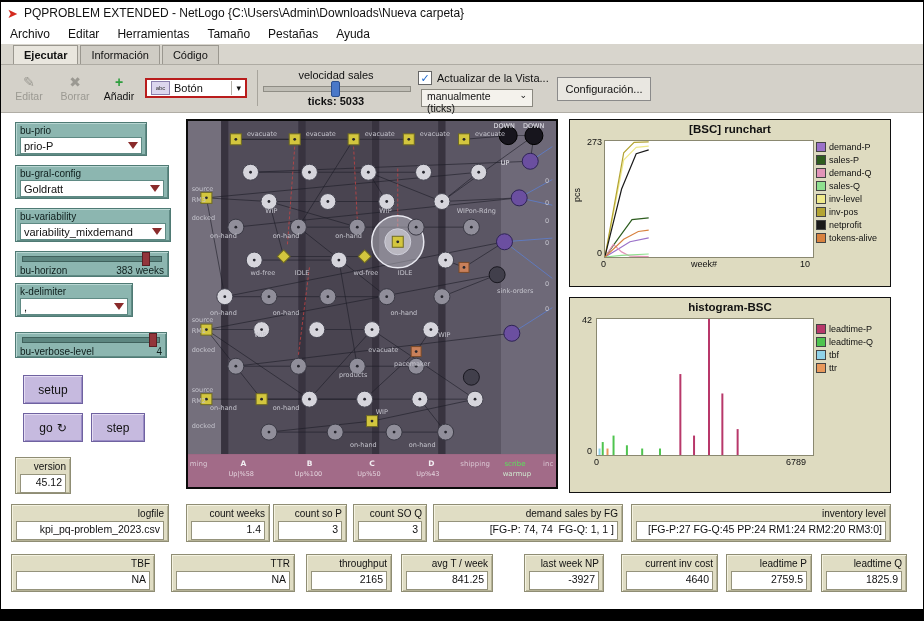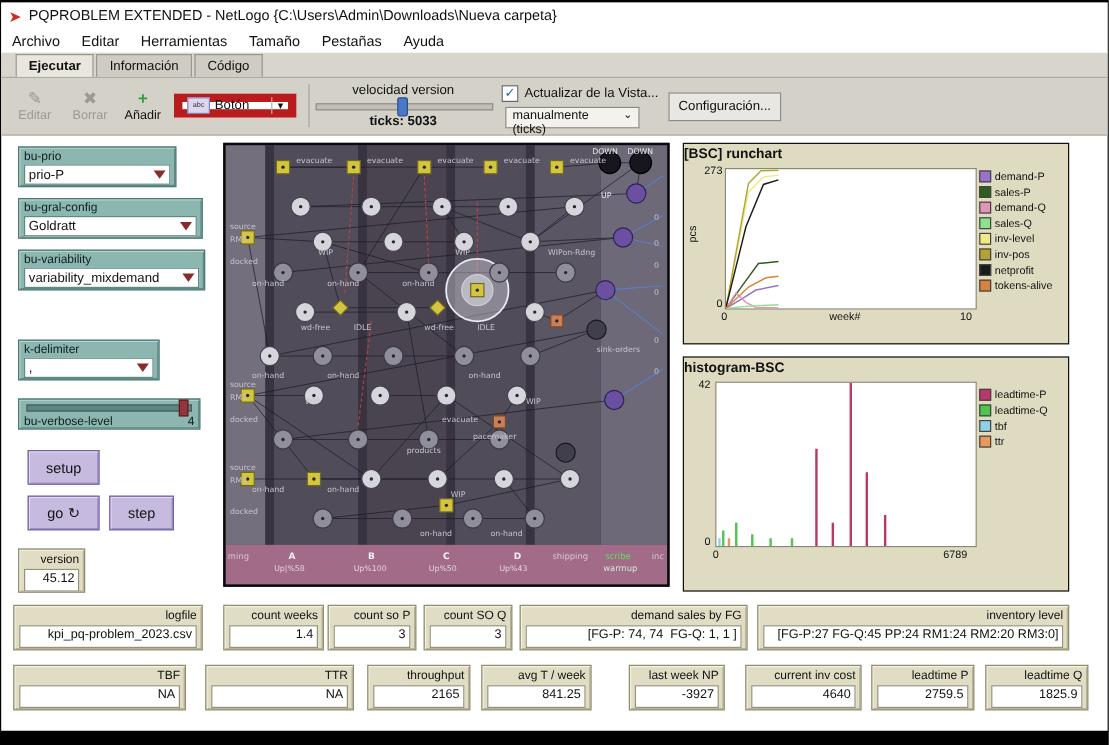--- a/index.html
+++ b/index.html
@@ -14,21 +14,21 @@
   .menu-item{padding:2px 9px;cursor:default;}
   
   .tabbar{position:absolute;left:0;top:42px;width:100%;height:21px;background:#d8d5cd;display:flex;align-items:flex-end;padding-left:12px;box-sizing:border-box;border-bottom:1px solid #aeaba3;}
   .tab{font-size:11px;padding:3px 10px;border:1px solid #9a978f;border-bottom:none;margin-right:2px;background:#cfccc4;}
   .tab.active{background:#e9e6de;font-weight:bold;}
   
   .toolbar{position:absolute;left:0;top:63px;width:100%;height:47px;background:#d4d1c9;border-bottom:1px solid #b0ada5;}
   .tool-btn{position:absolute;width:44px;height:40px;top:3px;display:flex;flex-direction:column;align-items:center;justify-content:center;font-size:10.5px;gap:1px;}
   .tool-btn .ticon{font-size:14px;line-height:14px;}
   .disabled{color:#9b9992;}
-  .combo{position:absolute;height:20px;background:#fff;border:7px solid #b91c1c;display:flex;align-items:center;gap:4px;padding:0 4px;font-size:11px;box-sizing:border-box;}
+  .combo{position:absolute;height:20px;background:#fff;border:2px solid #b91c1c;display:flex;align-items:center;gap:4px;padding:0 4px;font-size:11px;box-sizing:border-box;}
   .mini-widget{width:17px;height:12px;background:#dcd6ee;border:1px solid #8a7fae;font-size:6px;display:flex;align-items:center;justify-content:center;color:#333;}
   .combo-div{width:1px;height:14px;background:#b5b2aa;margin-left:auto;}
   .vsep{position:absolute;width:1px;height:36px;top:5px;background:#a7a49c;}
   .speed-label{position:absolute;font-size:11px;text-align:center;}
   .speed-track{position:absolute;height:4px;background:#c0beb6;border:1px solid #8f8d85;}
   .speed-handle{position:absolute;width:7px;height:14px;top:-6px;background:#4a78c8;border:1px solid #2c4f8e;border-radius:2px;}
   .ticks-label{position:absolute;font-size:11px;font-weight:bold;text-align:center;}
   .checkrow{position:absolute;display:flex;align-items:center;gap:5px;font-size:11px;}
   .checkbox{width:12px;height:12px;background:#fff;border:1px solid #666;display:flex;align-items:center;justify-content:center;color:#1a66cc;font-size:11px;font-weight:bold;line-height:10px;}
   .dropdown{position:absolute;background:#f4f2ec;border:1px solid #8a887f;font-size:10.5px;display:flex;align-items:flex-start;justify-content:space-between;padding:0 5px;box-sizing:border-box;}
@@ -43,21 +43,21 @@
   .s-handle{position:absolute;width:6px;height:12px;top:-5px;background:#93353b;border:1px solid #5a1f24;}
   .s-text{display:flex;justify-content:space-between;font-size:10px;color:#0f1f1d;}
   .nl-button{position:absolute;background:#c6badf;border:1px solid #6f62a0;box-shadow:inset 1px 1px 0 #e4dcf2,inset -1px -1px 0 #9a8cc6;font-size:12px;display:flex;align-items:center;justify-content:center;gap:4px;color:#111;}
   .monitor{position:absolute;background:#e0ddc4;border:1px solid #8f8d74;box-shadow:inset 1px 1px 0 #f4f2e0,inset -1px -1px 0 #b5b296;padding:3px 4px;box-sizing:border-box;text-align:right;}
   .m-label{font-size:10px;margin-bottom:2px;}
   .m-value{background:#fff;border:1px solid #95937c;height:15px;font-size:10.5px;padding:1px 3px;white-space:pre;overflow:hidden;}
   
   .world{position:absolute;left:185px;top:117px;width:372px;height:370px;background:#474250;border:2px solid #0a0a0a;box-sizing:border-box;}
   
   .plot{position:absolute;background:#dedbc0;border:1px solid #111;box-sizing:border-box;}
-  .plot-title{font-size:11.5px;font-weight:bold;margin-top:3px;}
+  .plot-title{font-size:11.5px;font-weight:bold;text-align:center;margin-top:3px;}
   .plot-area{position:absolute;background:#fff;border:1px solid #8a8870;box-sizing:content-box;}
   .axis{position:absolute;font-size:9px;color:#111;}
   .ylab{transform:rotate(-90deg);transform-origin:center;}
   .legend{position:absolute;font-size:9px;}
   .legend-row{display:flex;align-items:center;gap:3px;height:13px;}
   .swatch{width:8px;height:8px;border:1px solid #444;flex:0 0 8px;}
 </style>
 </head>
 <body>
 
@@ -97,21 +97,21 @@
       <span>Añadir</span>
     </div>
     <div class="combo" style="left:144px;top:13px;width:102px">
       <span class="mini-widget">abc</span>
       <span>Botón</span>
       <span class="combo-div"></span>
       <span style="font-size:9px">▾</span>
     </div>
     <div class="vsep" style="left:256px"></div>
 
-    <div class="speed-label" style="left:255px;top:4px;width:160px">velocidad version</div>
+    <div class="speed-label" style="left:255px;top:4px;width:160px">velocidad sales</div>
     <div class="speed-track" style="left:262px;top:21px;width:146px">
       <div class="speed-handle" style="left:67px"></div>
     </div>
     <div class="ticks-label" style="left:255px;top:30px;width:160px">ticks: 5033</div>
 
     <div class="checkrow" style="left:417px;top:6px">
       <span class="checkbox">
           <span>✓</span>
         </span>
       <span>Actualizar de la Vista...</span>
@@ -138,20 +138,29 @@
         <span>Goldratt</span>
         <span class="c-arrow"></span>
       </div>
   </div>
   <div class="chooser" style="left:14px;top:206px;width:156px;height:34px">
     <div class="c-label">bu-variability</div>
     <div class="c-value">
         <span>variability_mixdemand</span>
         <span class="c-arrow"></span>
       </div>
+  </div>
+  <div class="slider" style="left:14px;top:249px;width:154px;height:26px">
+    <div class="s-track">
+        <div class="s-handle" style="left:86%"></div>
+      </div>
+    <div class="s-text">
+      <span>bu-horizon</span>
+      <span><span>383</span> <span>weeks</span></span>
+    </div>
   </div>
   <div class="chooser" style="left:14px;top:281px;width:118px;height:34px">
     <div class="c-label">k-delimiter</div>
     <div class="c-value">
         <span>,</span>
         <span class="c-arrow"></span>
       </div>
   </div>
   <div class="slider" style="left:14px;top:330px;width:152px;height:26px">
     <div class="s-track">

